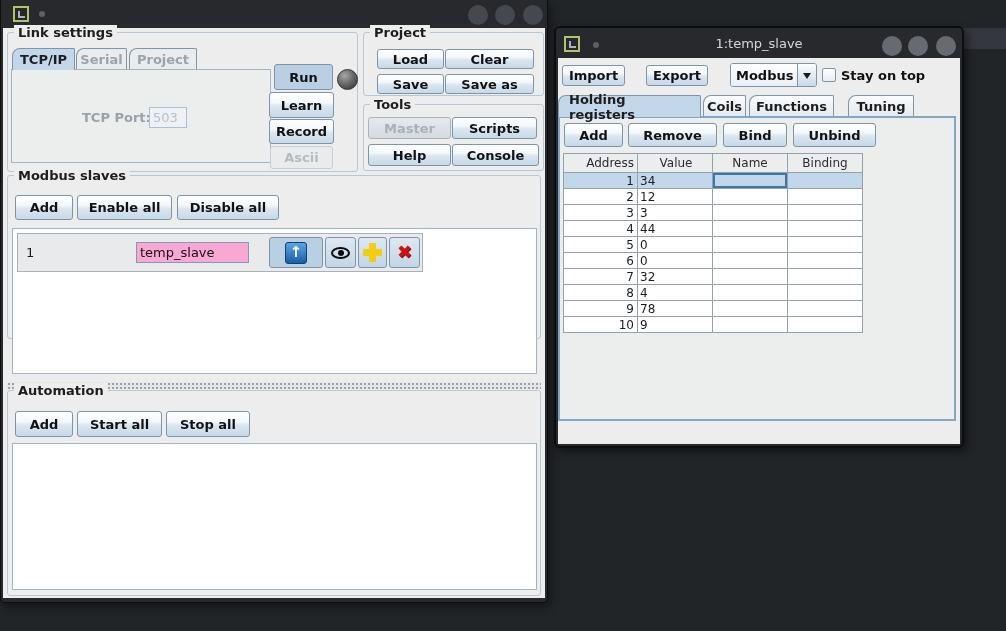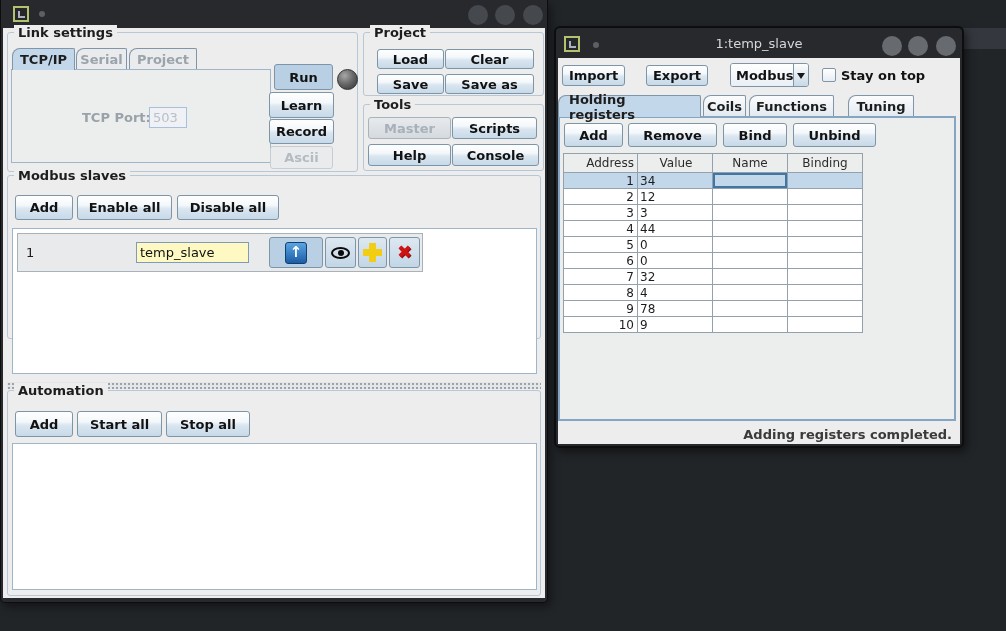--- a/index.html
+++ b/index.html
@@ -35,21 +35,21 @@
          white-space:nowrap; }
   .btn.toggled { background:#b9cfe3; }
   .btn.dis1 { background:#eaebec; border-color:#c6ced4; color:#b3bbc3; }
   .btn.dis2 { background:linear-gradient(#e7eaed,#d5dadf); border-color:#a9b3bb; color:#a8b1b9; }
   .tab { position:absolute; height:21px; padding:0 10px; display:flex; align-items:center; justify-content:center;
          border:1px solid #8095a8; border-bottom:none; border-radius:8px 2px 0 0;
          background:linear-gradient(#fbfcfd,#e3eaf0); font-size:13px; font-weight:bold; color:#1d1d1d; z-index:2; }
   .tab.sel { background:#c3d7ea; height:22px; }
   .tab.dis { color:#9ba3ab; background:#e9ebec; }
   .panel-blue { position:absolute; background:#eceded; border:1px solid #9fb6ca; }
-  .tfield { position:absolute; background:#fef9c3; border:1px solid #7e9cb8; font-size:13px; color:#111;
+  .tfield { position:absolute; background:#f9a8d4; border:1px solid #7e9cb8; font-size:13px; color:#111;
             padding:0 3px; display:flex; align-items:center; }
   .tfield.dis { background:#eff1f4; border-color:#a6c1d9; color:#b7c0c9; }
   .lbl-dis { position:absolute; font-size:13px; font-weight:bold; color:#99a1a9; }
   .splitter { position:absolute; background-color:#e4e6e8;
               background-image:radial-gradient(circle,#9aa2ab 1px,transparent 1.3px); background-size:4px 4px; }
 
   
   .led { position:absolute; border-radius:50%;
          background:radial-gradient(circle at 35% 30%,#a8a8a8,#6a6a6a 45%,#3f3f3f 85%);
          border:1px solid #2e3134; }
@@ -196,21 +196,21 @@
       <span class="dot" style="left:37px; top:14px;"></span>
       <span class="tbar-title wt-right" style="top:8px;">1:temp_slave</span>
       <span class="circ lit" style="left:326px; top:8px;"></span>
       <span class="circ lit" style="left:352px; top:8px;"></span>
       <span class="circ lit" style="left:380px; top:8px;"></span>
     </div>
     <div class="content" style="left:2px; top:30px; width:402px; height:386px;">
 
       <div class="btn" style="left:4px; top:7px; width:63px; height:21px;">Import</div>
       <div class="btn" style="left:88px; top:7px; width:62px; height:21px;">Export</div>
-      <div class="combo" style="left:172px; top:5px; width:79px; height:24px;">
+      <div class="combo" style="left:172px; top:5px; width:87px; height:24px;">
         <span class="val">Modbus</span>
         <span class="arr"></span>
       </div>
       <span class="checkbox" style="left:264px; top:10px;"></span>
       <span class="cb-label" style="left:283px; top:10px;">Stay on top</span>
 
       <div class="tab sel" style="left:0; top:37px; width:143px;align-items:center;">
           <span>Holding registers</span>
         </div>
       <div class="tab" style="left:145px; top:37px; width:43px;">
@@ -294,16 +294,15 @@
               <div class="trow">
                 <div class="tcell c0">10</div>
                 <div class="tcell c1">9</div>
                 <div class="tcell c2"></div>
                 <div class="tcell c3"></div>
               </div>
             </div>
         </div>
       </div>
 
-      <div class="status-text" style="left:0; top:369px; width:394px;">Adding registers completed.</div>
     </div>
   </div>
 </div>
 
 </body></html>

